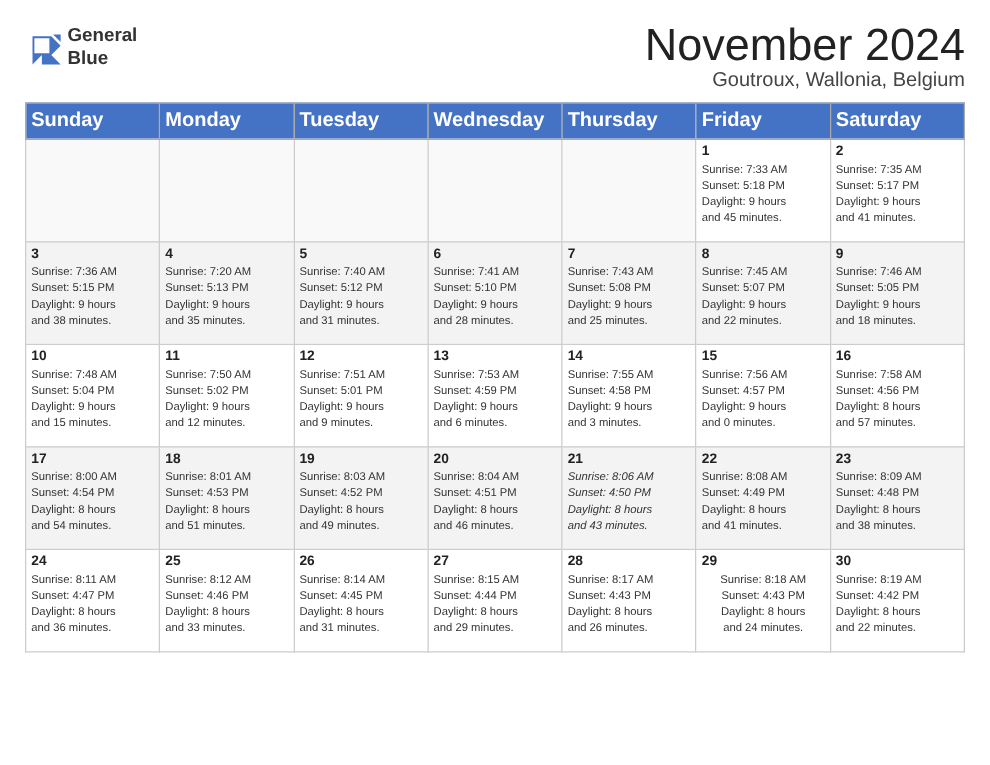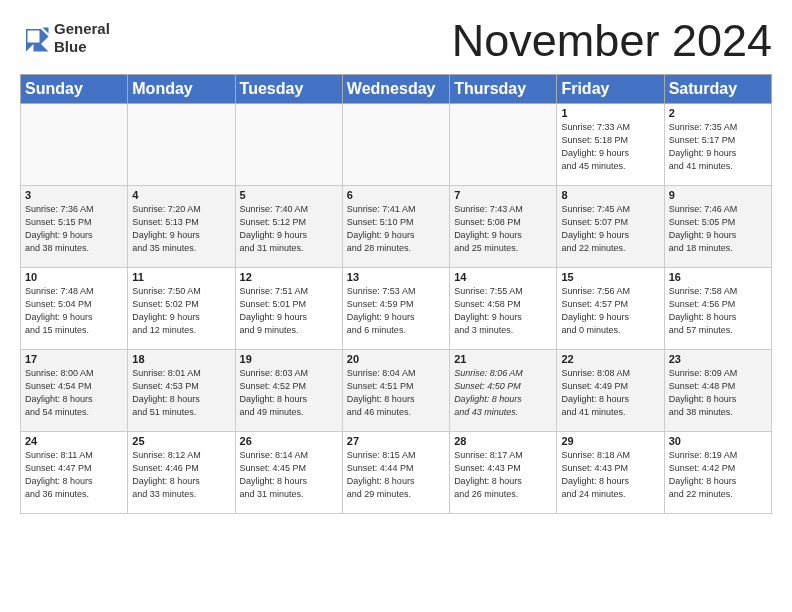--- a/index.html
+++ b/index.html
@@ -38,21 +38,21 @@
       font-weight: bold;
     }
     .logo-icon {
       width: 30px;
       height: 30px;
     }
     .title-block {
       text-align: right;
     }
     .month-title {
-      font-size: 45px;
+      font-size: 36px;
       font-weight: normal;
       color: #222;
       line-height: 1.1;
     }
     .subtitle {
       font-size: 16px;
       color: #444;
     }
     .calendar {
       flex: 1;
@@ -109,20 +109,21 @@
         <polygon points="10,10 26,10 26,26 10,26" fill="white"></polygon>
         <polygon points="30,6 38,14 38,6" fill="#4472C4"></polygon>
       </svg>
       <div class="logo-text">
         <div><span>General</span></div>
         <div><span>Blue</span></div>
       </div>
     </div>
     <div class="title-block">
       <div class="month-title">November 2024</div>
+      <div class="subtitle">Goutroux, Wallonia, Belgium</div>
     </div>
   </div>
 
   <table class="calendar">
     <thead>
       <tr>
       <th>Sunday</th>
           <th>Monday</th>
           <th>Tuesday</th>
           <th>Wednesday</th>
@@ -337,21 +338,21 @@
           </td>
           <td>
             <span class="day-num">28</span>
             <div class="day-info" style="white-space: pre-line;">Sunrise: 8:17 AM
 Sunset: 4:43 PM
 Daylight: 8 hours
 and 26 minutes.</div>
           </td>
           <td>
             <span class="day-num">29</span>
-            <div class="day-info" style="white-space: pre-line;">Sunrise: 8:18 AM
+            <div class="day-info" style="white-space: pre-line; text-align: center;">Sunrise: 8:18 AM
 Sunset: 4:43 PM
 Daylight: 8 hours
 and 24 minutes.</div>
           </td>
           <td>
             <span class="day-num">30</span>
             <div class="day-info" style="white-space: pre-line;">Sunrise: 8:19 AM
 Sunset: 4:42 PM
 Daylight: 8 hours
 and 22 minutes.</div>

